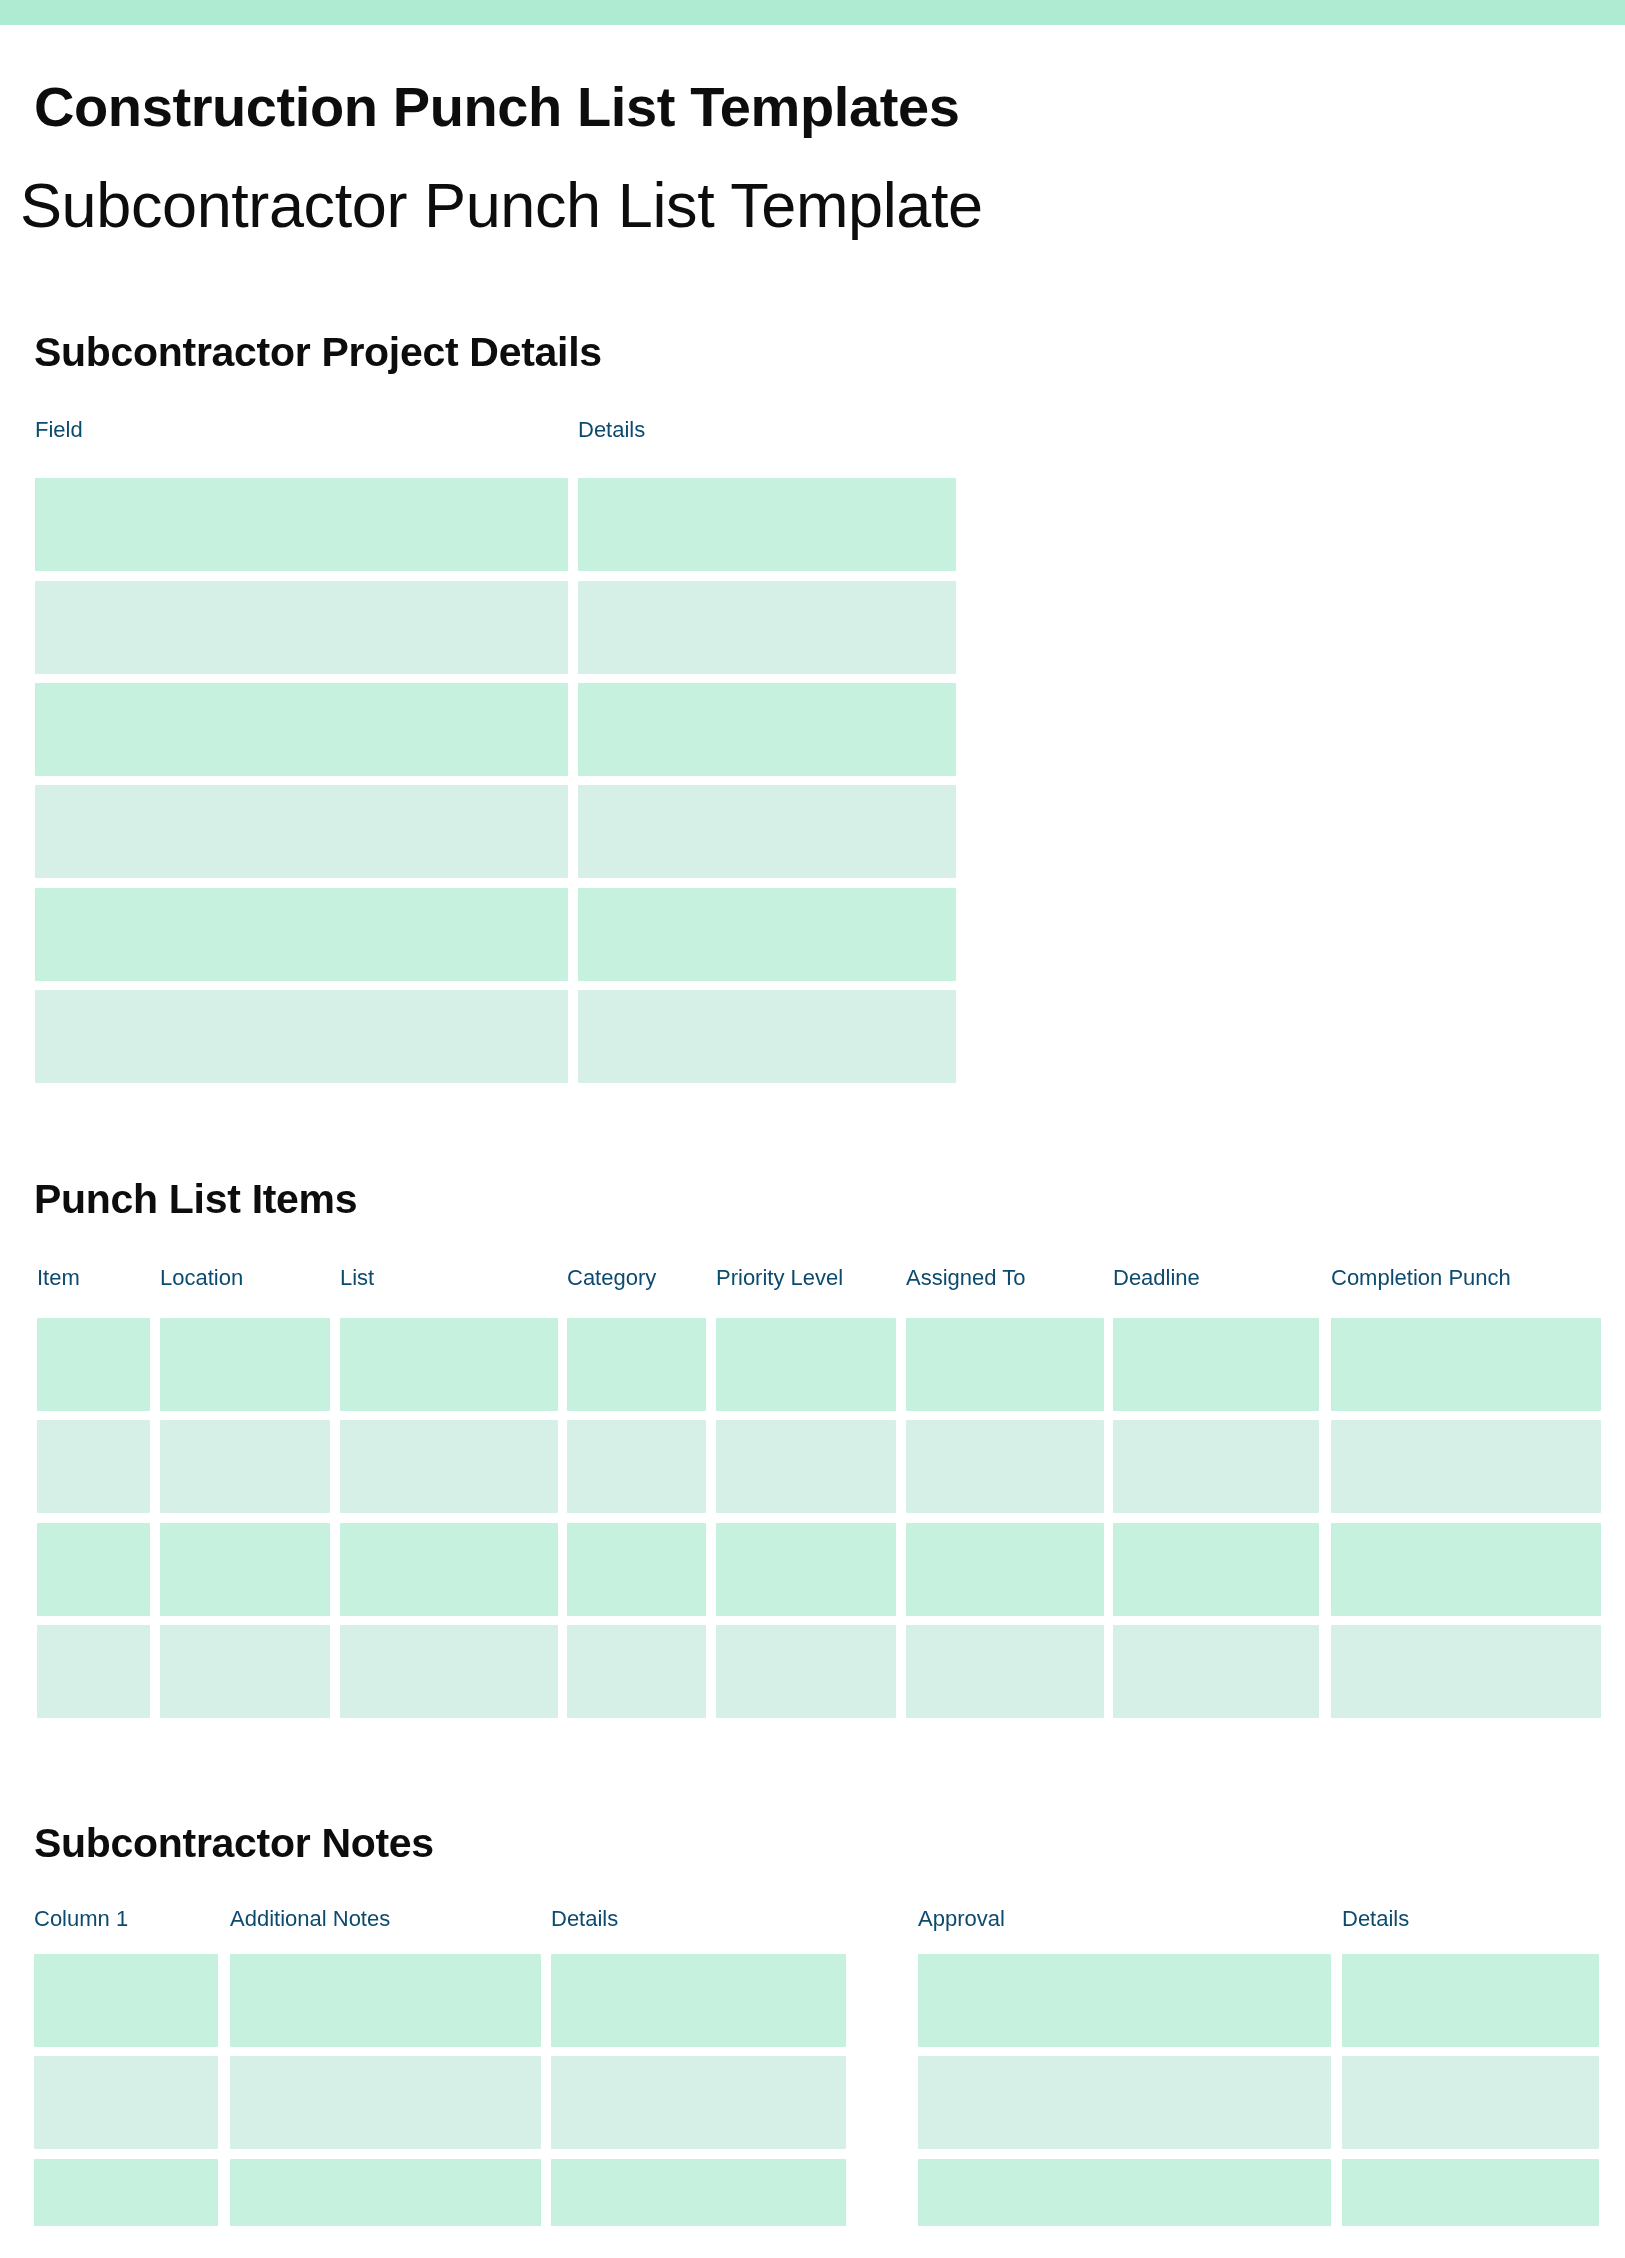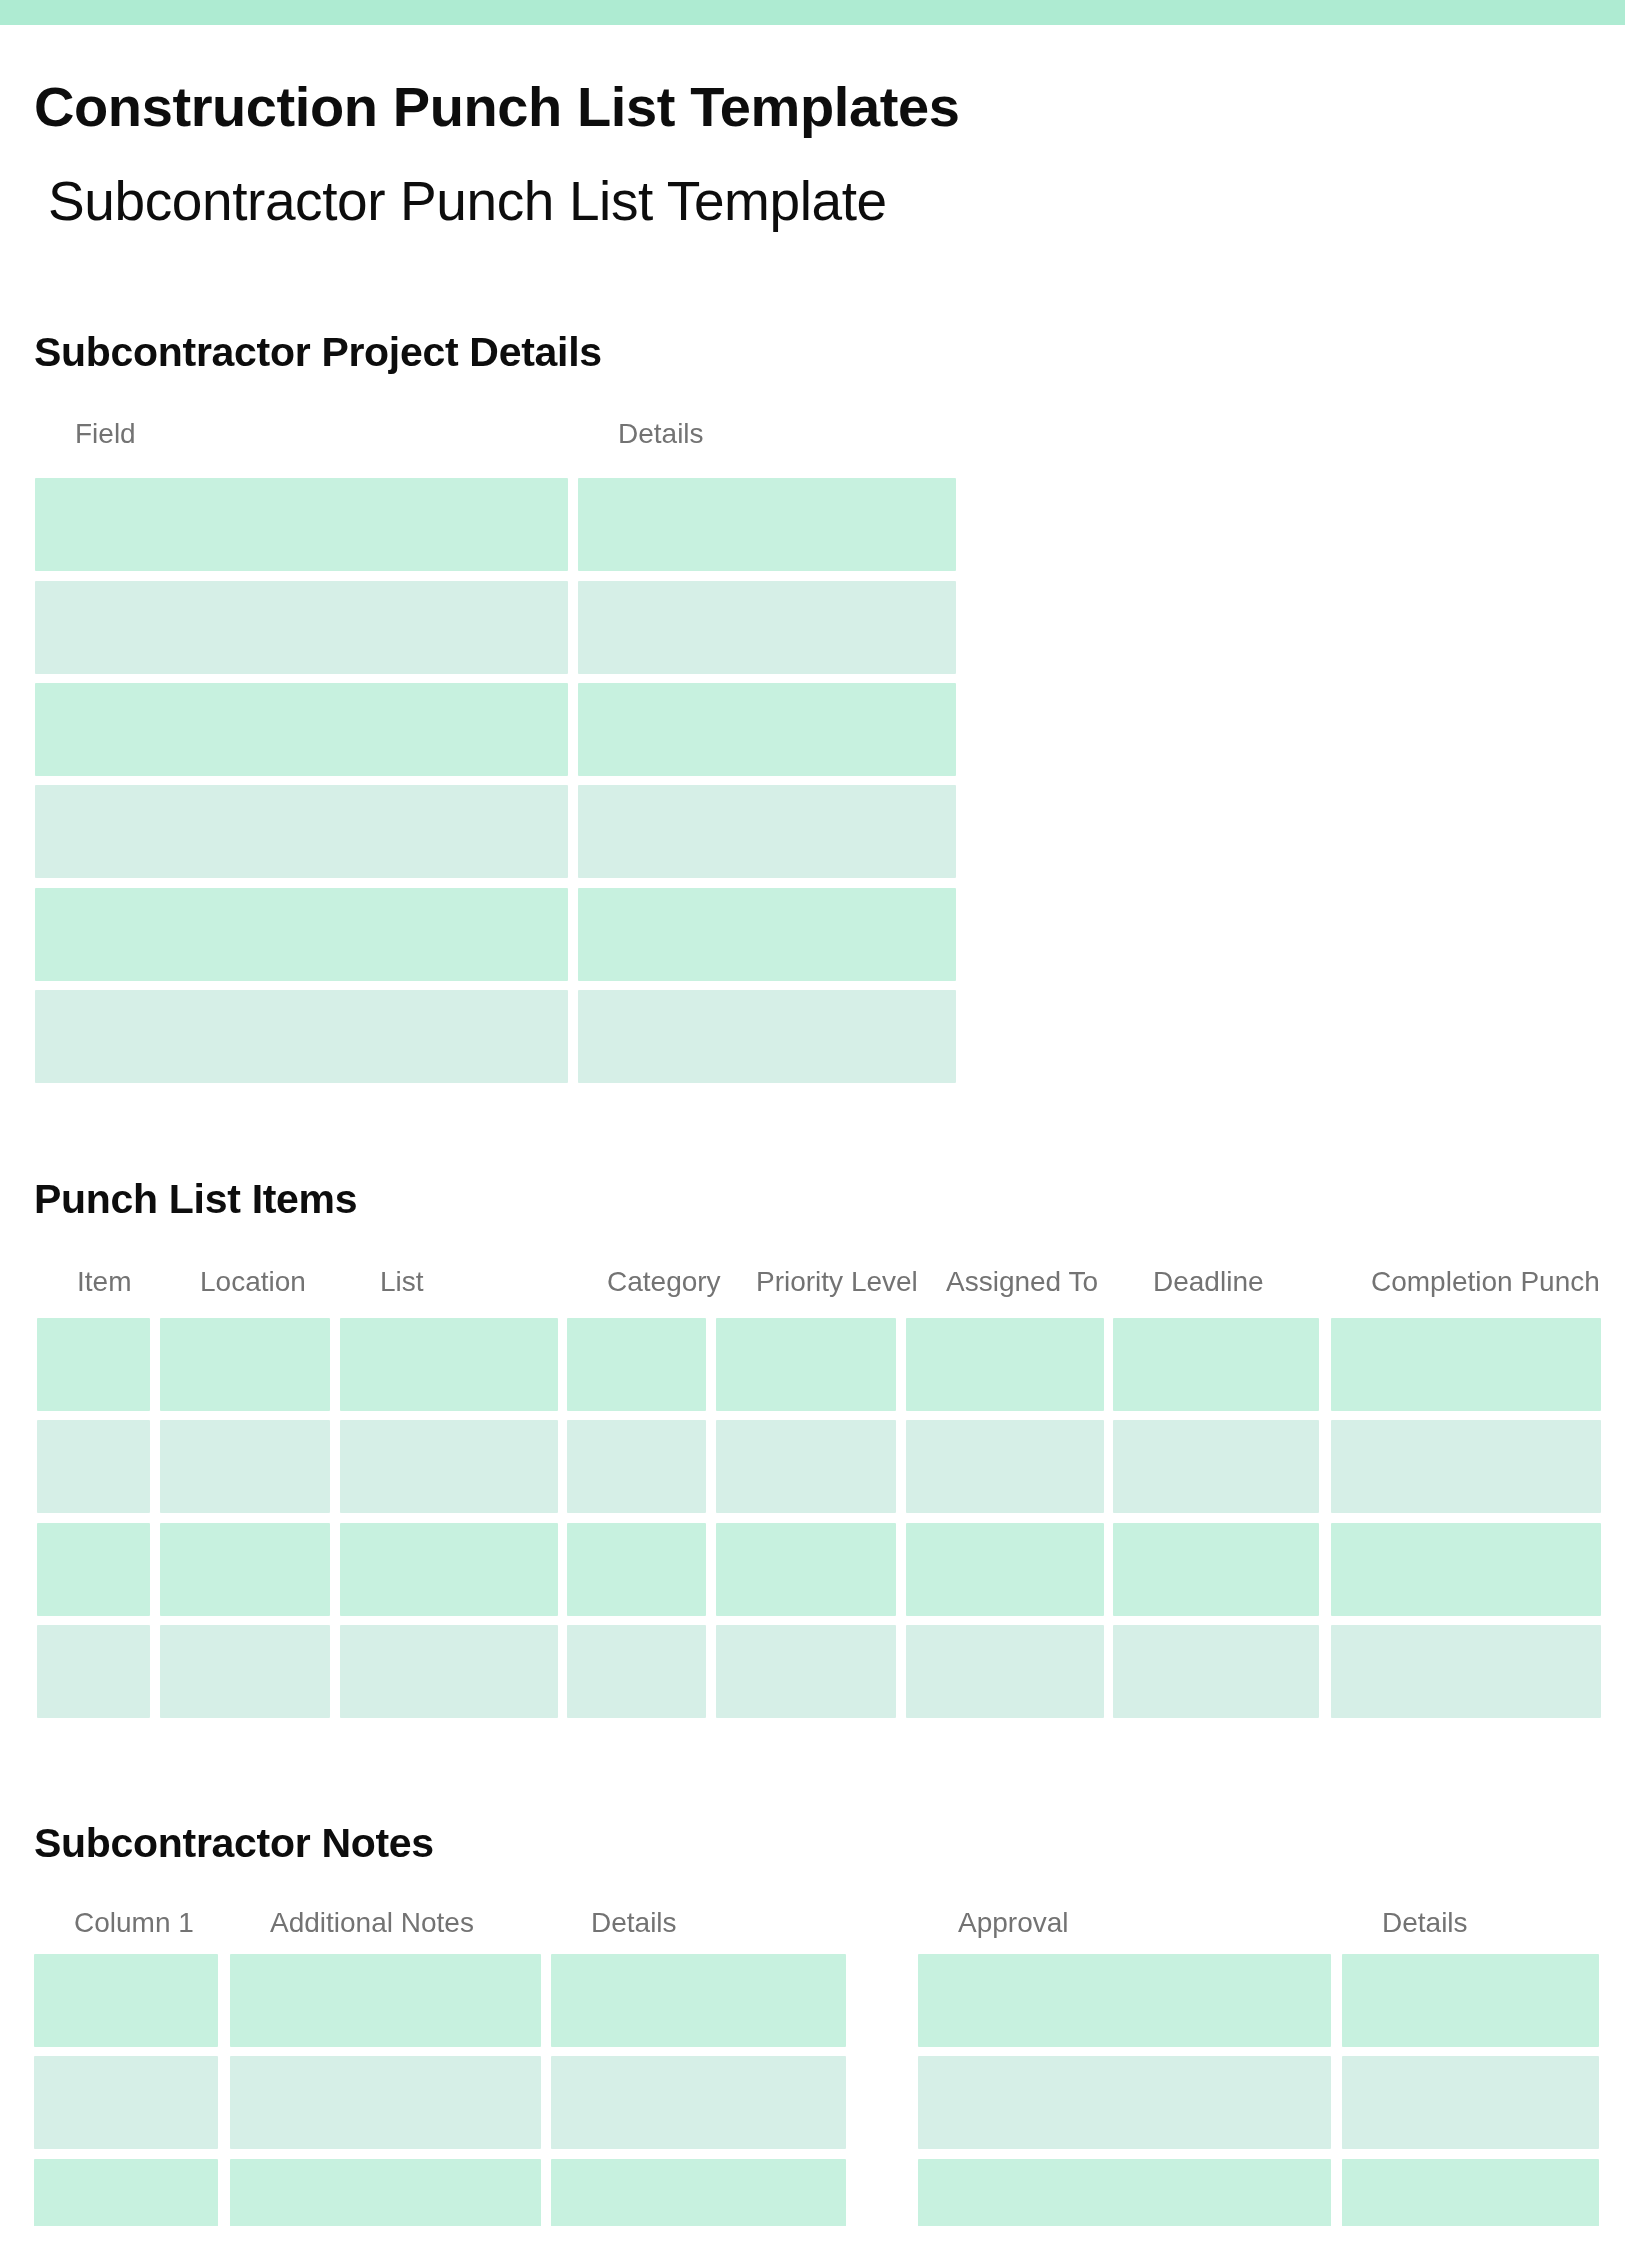--- a/index.html
+++ b/index.html
@@ -23,39 +23,38 @@
     width: 1626px; height: 25px;
     background: var(--accent, #aeebd2);
   }
   .abs { position: absolute; margin: 0; white-space: nowrap; }
   #page-title {
     left: 34px; top: 76px;
     font-size: 56px; font-weight: 700; letter-spacing: -0.4px;
     line-height: 1.1;
   }
   #page-subtitle {
-    left: 48px; top: 171px;
-    font-size: 55px; font-weight: 400; letter-spacing: -0.4px;
+    left: 20px; top: 171px;
+    font-size: 63px; font-weight: 400; letter-spacing: -0.4px;
     line-height: 1.1;
   }
   .section-heading {
     font-size: 41px; font-weight: 700; letter-spacing: -0.3px;
     line-height: 1.15;
   }
   #heading-project   { left: 34px;   top: 329px;  }
   #heading-punch     { left: 34px;   top: 1176px; }
   #heading-notes     { left: 34px;   top: 1820px; }
   #heading-approval  { left: 918px; top: 1820px; }
   .col-label {
     position: absolute;
-    font-size: 28px; font-weight: 500;
+    font-size: 22px; font-weight: 500;
     line-height: 1.2;
-    color: #737373;
+    color: #0c4a6e;
     white-space: nowrap;
-    margin-left: 40px;
   }
   .cell {
     position: absolute;
     border-radius: 0.9px;
   }
   .cell.odd  { background: var(--cell-odd,  #c7f1df); }
   .cell.even { background: var(--cell-even, #d6efe7); }
 </style>
 </head>
 <body>

